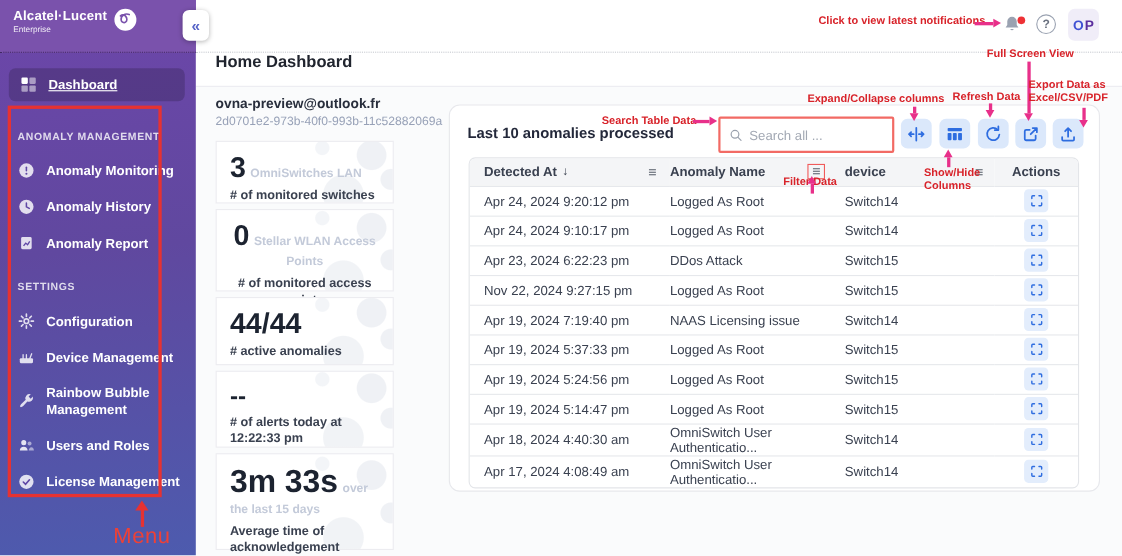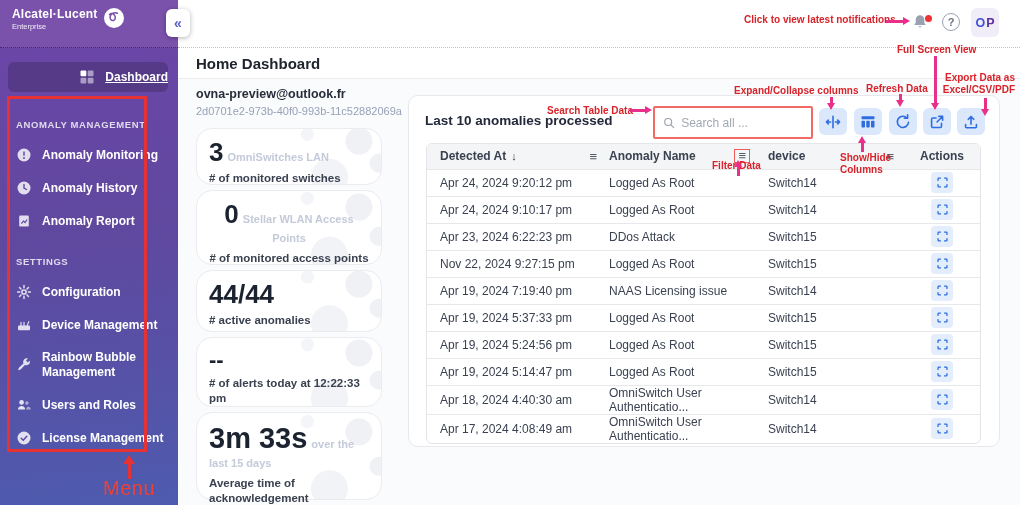--- a/index.html
+++ b/index.html
@@ -8,55 +8,55 @@
 
   
   .sidebar { position:absolute; left:0; top:0; width:178px; height:505px;
     background:linear-gradient(175deg,#6d46aa 0%,#60489f 45%,#4d5bae 100%); z-index:2; }
   .side-top { height:48px; background:#7a52ac; border-bottom:1px dotted rgba(20,10,40,.55);
     padding:7px 10px 0 12px; display:flex; align-items:flex-start; gap:6px; }
   .brand-txt { color:#fff; }
   .brand-main { font-size:12px; font-weight:bold; letter-spacing:.2px; }
   .brand-sub { font-size:7.5px; opacity:.9; margin-top:1px; }
   .dash-item { margin:14px 10px 0 8px; height:30px; border-radius:6px;
-    background:rgba(0,0,0,.18); display:flex; align-items:center; gap:10px; padding-left:10px;justify-content:flex-end; }
+    background:rgba(0,0,0,.18); display:flex; align-items:center; gap:10px; padding-left:10px; }
   .dash-item .nlabel { text-decoration:underline; }
   .nlabel { color:#fff; font-size:12px; font-weight:bold; line-height:1.25; }
   .sec-title { margin:27px 0 0 16px; color:rgba(255,255,255,.8); font-size:9.5px;
     font-weight:bold; letter-spacing:.6px; }
   .nav-item { display:flex; align-items:center; gap:10px; margin:17px 14px 0 16px; }
   .nav-item .nicon { flex:0 0 16px; }
 
   
   .main { position:absolute; left:178px; top:0; right:0; bottom:0; background:#fafbfc; }
   .topbar { position:absolute; left:0; top:0; right:0; height:48px; background:#fff;
     border-bottom:1px dotted #bfc3ca; }
   .page-header { position:absolute; left:0; top:48px; right:0; height:31px; background:#fff;
-    border-bottom:1px solid #ececf1; display:flex; align-items:center; padding-left:18px; }
+    border-bottom:1px solid #ececf1; display:flex; align-items:flex-start; padding-left:18px; }
   .page-title { font-size:15px; font-weight:bold; color:#20242e; }
 
   .collapse-btn { position:absolute; left:166px; top:9px; width:24px; height:28px; background:#fff;
     border-radius:6px; box-shadow:0 1px 5px rgba(0,0,0,.3); z-index:5; display:flex;
     align-items:center; justify-content:center; color:#5663c7; font-size:14px; font-weight:bold; }
 
   .bell { position:absolute; left:733px; top:13px; }
   .notif-dot { position:absolute; left:747px; top:15px; width:7px; height:7px; border-radius:50%; background:#ee3135; }
   .help-btn { position:absolute; left:764px; top:13px; width:18px; height:18px; border-radius:50%;
     border:1.5px solid #9aa2b1; color:#6b7280; font-size:11px; font-weight:bold;
     display:flex; align-items:center; justify-content:center; }
   .avatar { position:absolute; left:793px; top:8px; width:28px; height:29px; background:#f0edf8;
     border-radius:6px; display:flex; align-items:center; justify-content:center; gap:1px;
     font-size:12.5px; font-weight:bold; }
   .avatar .a-o { color:#4051d3; } .avatar .a-p { color:#5b2f9e; }
 
   
   .email { position:absolute; left:18px; top:87px; font-size:12.5px; font-weight:bold; color:#272d3b; }
   .uuid  { position:absolute; left:18px; top:105px; font-size:11px; color:#97a1b7; }
-  .card { position:absolute; left:18px; width:186px; background:#fff; border:1px solid #ececf0;
-    border-radius:16px; padding:10px 12px 8px;
+  .card { position:absolute; left:18px; width:162px; background:#fff; border:1px solid #ececf0;
+    border-radius:0; padding:10px 12px 8px;
     background-image:
       radial-gradient(circle at 88% 22%, #eff1f5 0 13px, transparent 14px),
       radial-gradient(circle at 72% 88%, #f1f3f6 0 18px, transparent 19px),
       radial-gradient(circle at 99% 62%, #eff1f5 0 9px, transparent 10px),
       radial-gradient(circle at 60% 10%, #f3f5f8 0 6px, transparent 7px); }
   .card-val { font-size:26px; font-weight:bold; color:#1c2330; line-height:1.05; }
   .card-suffix { font-size:11px; color:#c3cad9; font-weight:bold; margin-left:4px; }
   .card-cap { font-size:11.5px; font-weight:bold; color:#3a4150; margin-top:5px; line-height:1.3; }
 
   
@@ -456,21 +456,21 @@
 <div class="ahead down" style="left:931px;top:103px;"></div>
 
 <div class="ann" style="left:734px;top:85px;">Expand/Collapse columns</div>
 <div class="aline" style="left:830px;top:97px;width:2.5px;height:6px;"></div>
 <div class="ahead down" style="left:827px;top:103px;"></div>
 
 <div class="ann" style="left:866px;top:83px;">Refresh Data</div>
 <div class="aline" style="left:899px;top:94px;width:2.5px;height:6px;"></div>
 <div class="ahead down" style="left:896px;top:100px;"></div>
 
-<div class="ann" style="left:935px;top:72px;width:80px;text-align:right;white-space:normal;line-height:12px;">
+<div class="ann" style="left:935px;top:72px;width:80px;white-space:normal;line-height:12px;">
   <span>Export Data as</span><br>
   <span>Excel/CSV/PDF</span>
 </div>
 <div class="aline" style="left:984px;top:98px;width:2.5px;height:11px;"></div>
 <div class="ahead down" style="left:981px;top:109px;"></div>
 
 <div class="ann" style="left:547px;top:105px;">Search Table Data</div>
 <div class="aline" style="left:630px;top:109px;width:15px;height:2.5px;"></div>
 <div class="ahead right" style="left:645px;top:106px;"></div>
 

